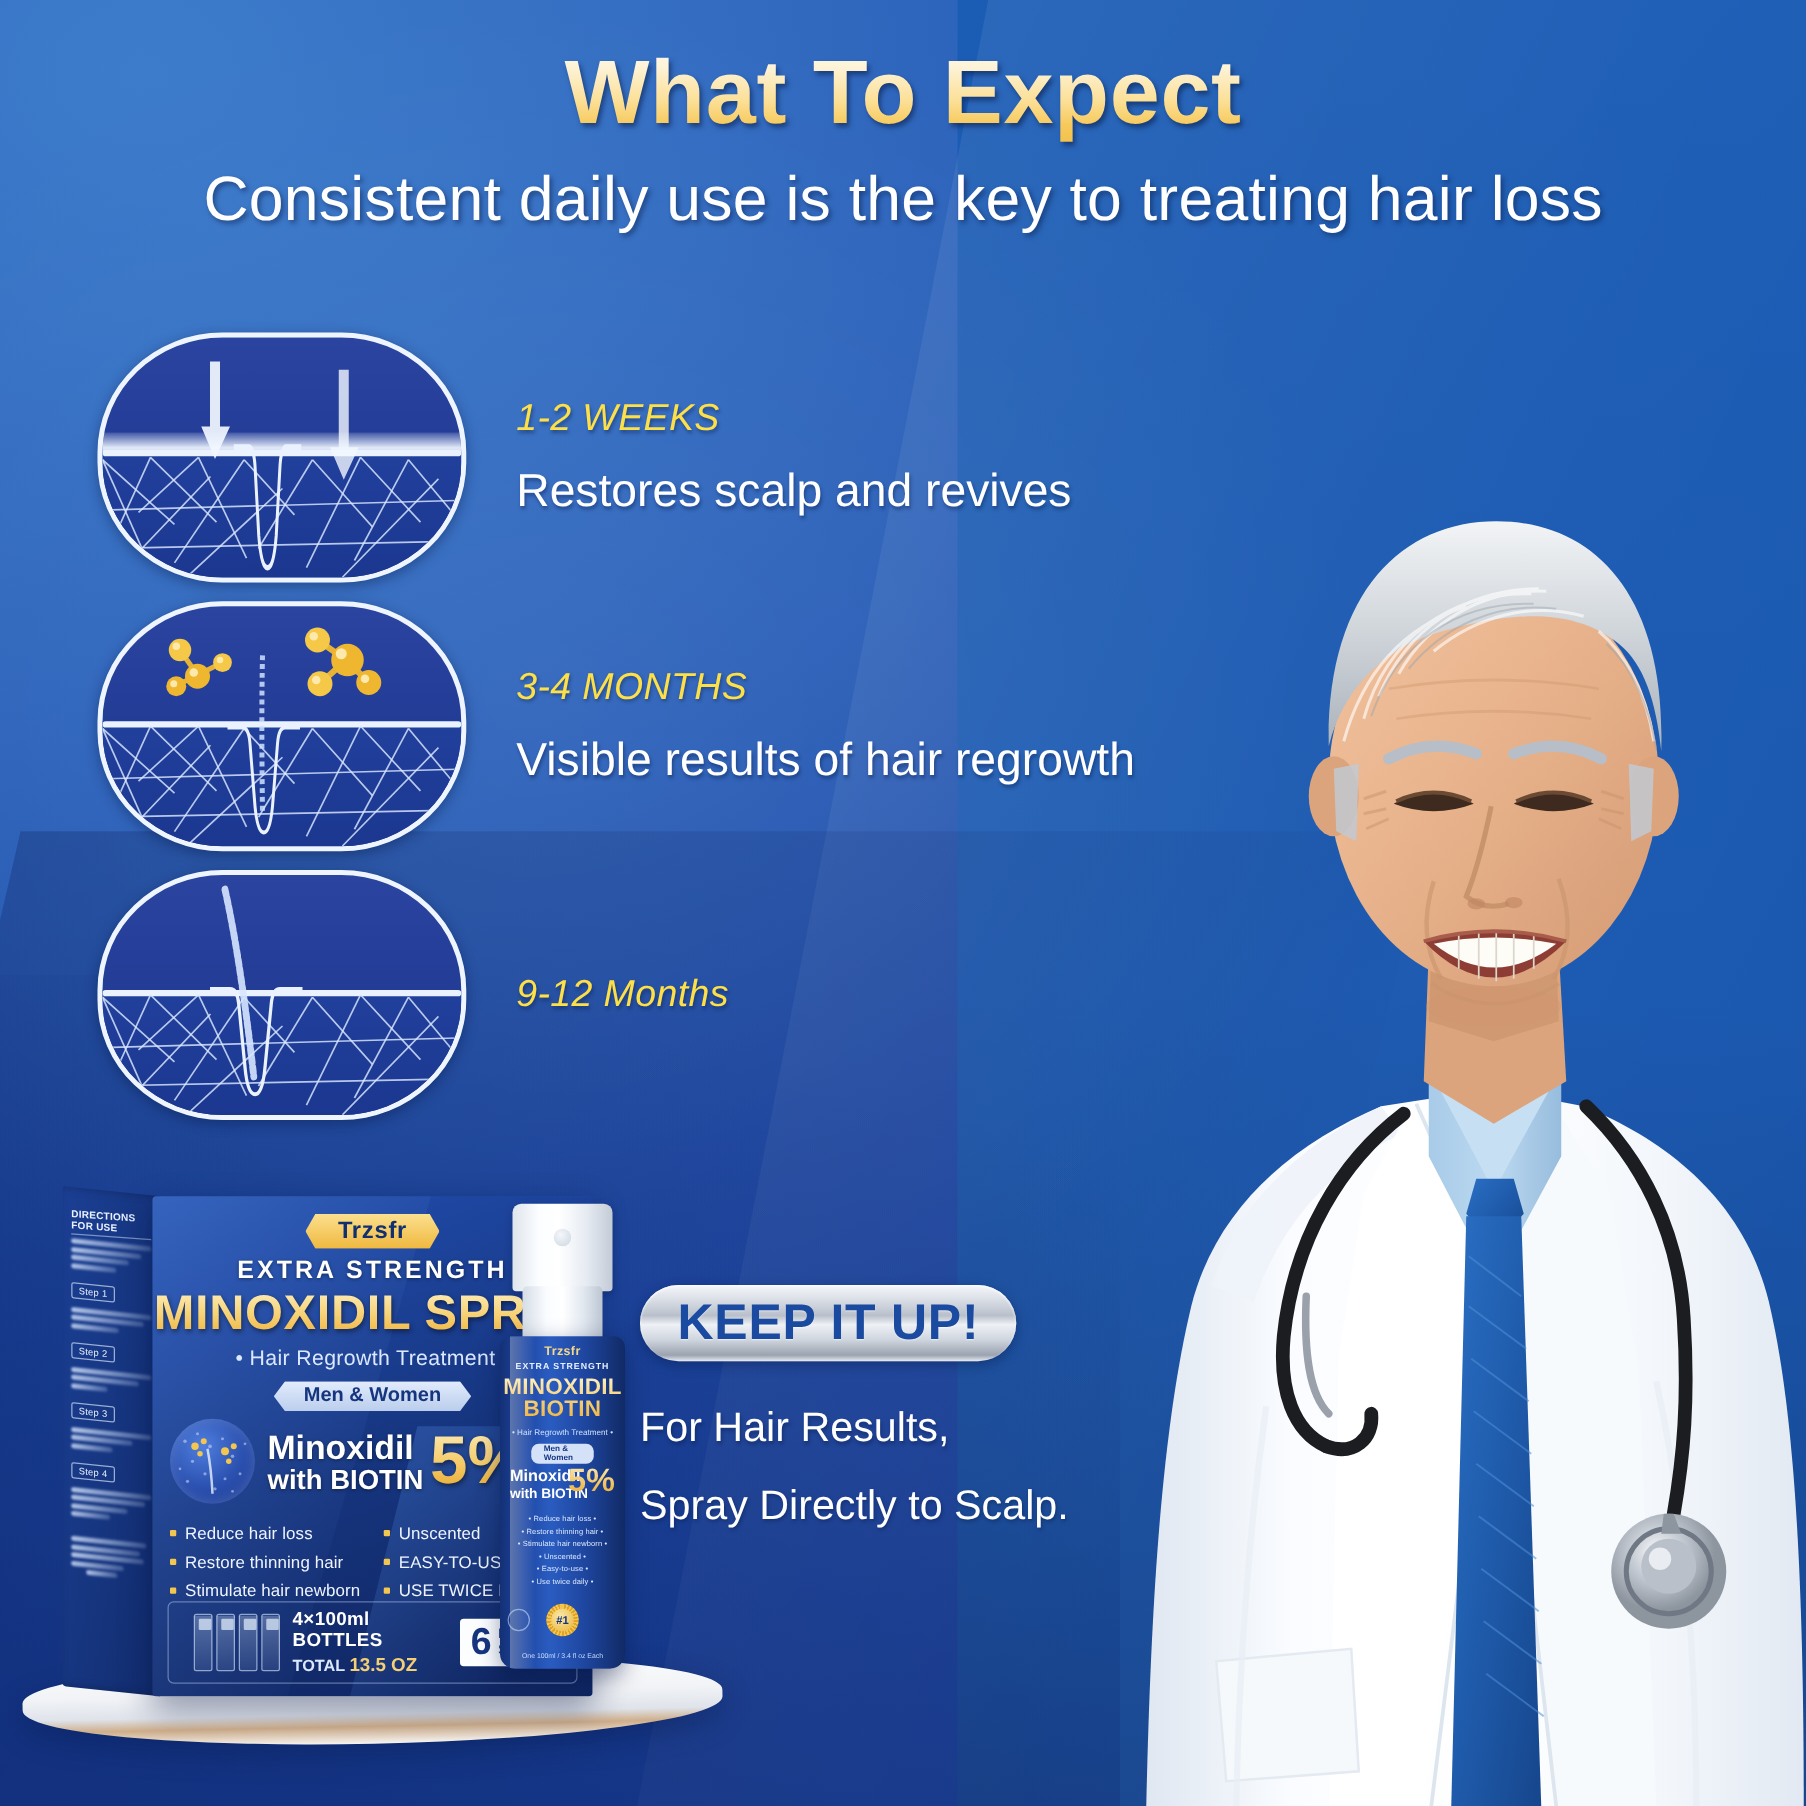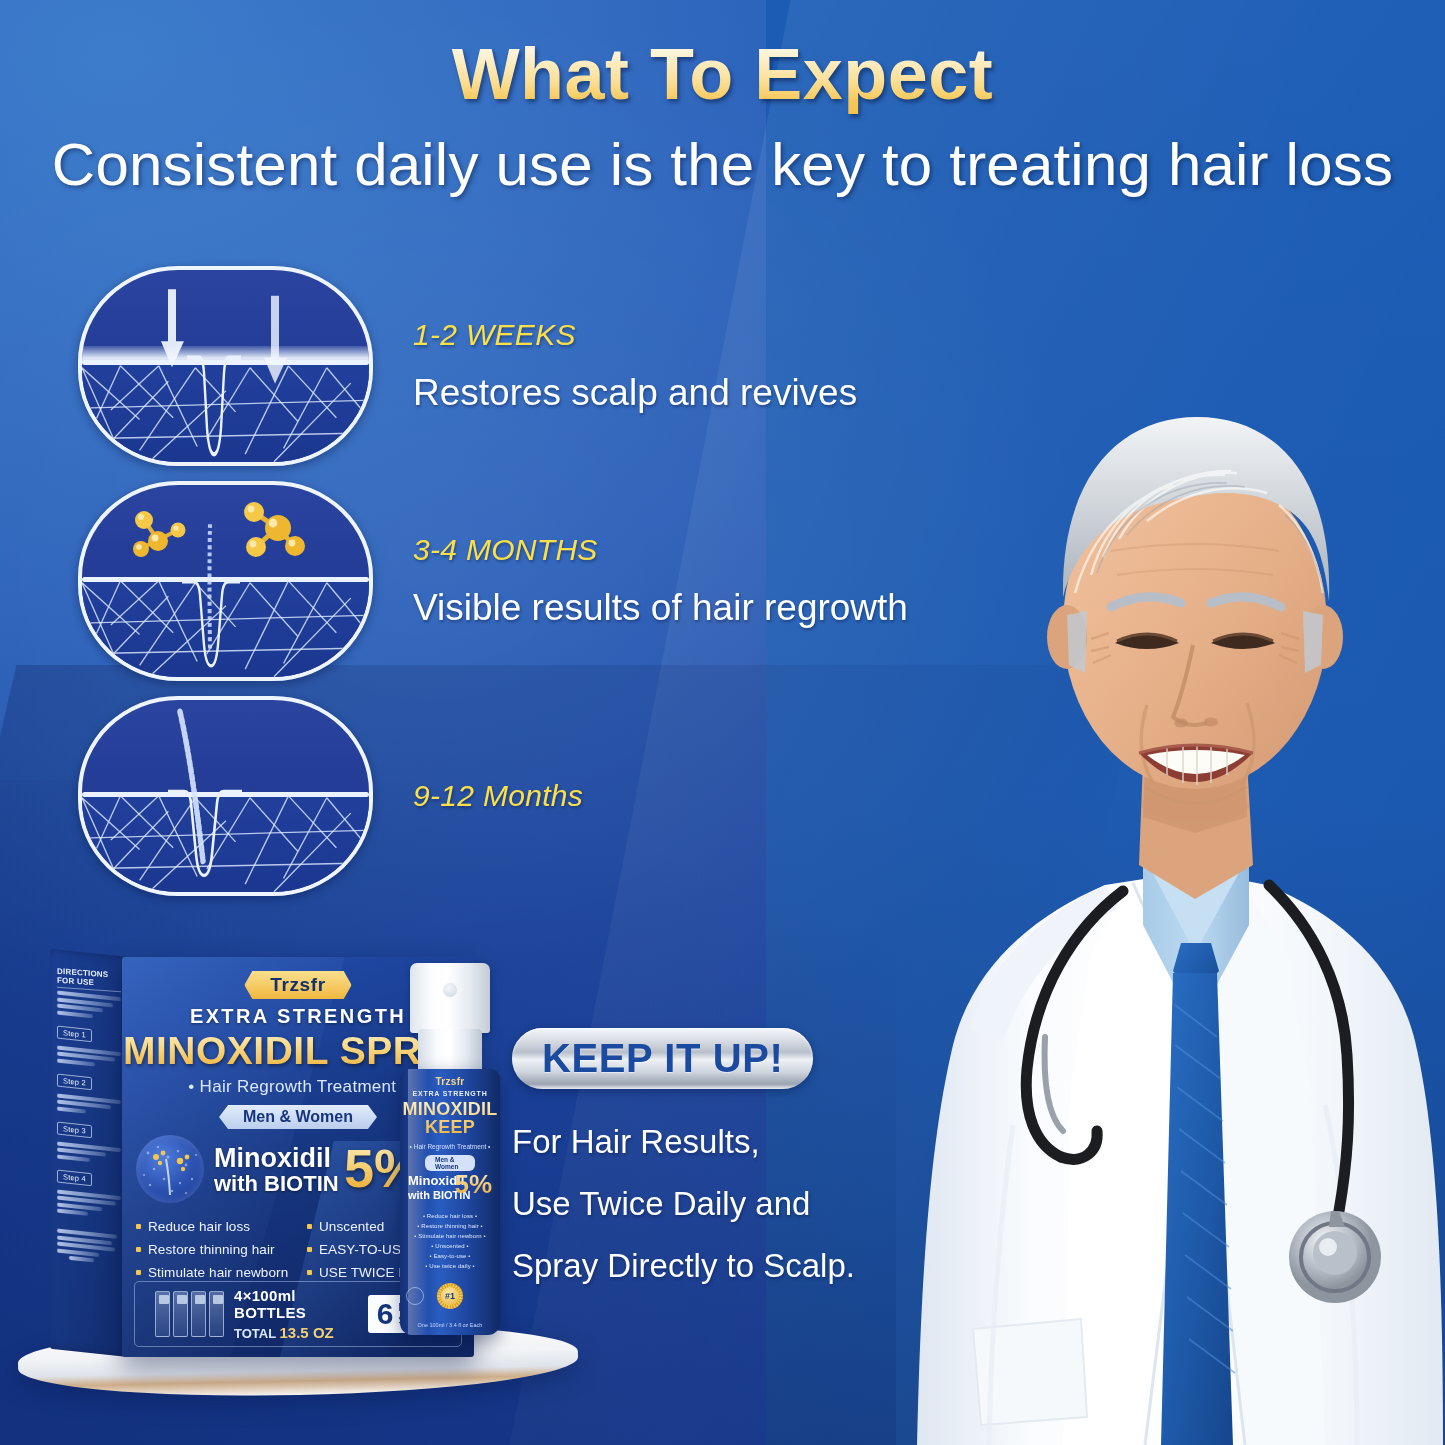--- a/index.html
+++ b/index.html
@@ -46,21 +46,21 @@
   .header{position:absolute;top:36px;left:0;width:100%;text-align:center;z-index:20;}
   .title{
     font-size:72px;font-weight:bold;letter-spacing:0.5px;
     background:linear-gradient(180deg,#fefaf0 0%, #fdf3d8 22%, #fcdf95 58%, #f6c95c 82%, #f3c24e 100%);
     -webkit-background-clip:text;background-clip:text;color:transparent;
     -webkit-text-fill-color:transparent;
     filter:drop-shadow(2px 3px 2px rgba(8,26,70,0.55));
     line-height:1.08;
   }
   .subtitle{
-    margin-top:18px;font-size:60px;color:#ffffff;font-weight:normal;
+    margin-top:18px;font-size:50px;color:#ffffff;font-weight:normal;
     text-shadow:2px 2px 4px rgba(8,26,70,0.5);
     letter-spacing:0.2px;line-height:1.1;
   }
 
   
   .timeline{position:absolute;top:258px;left:78px;width:1000px;z-index:15;}
   .tl-row{display:flex;align-items:center;height:215px;}
   .tl-icon{width:295px;height:200px;position:relative;flex:0 0 295px;}
   .tl-txt{margin-left:40px;}
   .tl-label{font-size:30px;color:#fde047;letter-spacing:0.3px;text-shadow:1px 2px 3px rgba(8,26,70,0.45);font-style:italic;}
@@ -516,21 +516,20 @@
     </div>
   </div>
 </div>
 
 <div class="keep">
   <div class="keep-pill">
     <span>KEEP IT UP!</span>
   </div>
   <div class="keep-lines">
     <div>For Hair Results,</div>
-    <div>Use Twice Daily and</div>
     <div>Spray Directly to Scalp.</div>
   </div>
 </div>
 
 <div class="pedestal"></div>
 
 <div class="product">
 
   <div class="box-side">
     <div class="side-head">DIRECTIONS FOR USE</div>
@@ -639,21 +638,21 @@
 
   <div class="bottle">
     <div class="btl-cap"></div>
     <div class="btl-neck"></div>
     <div class="btl-body">
       <div class="btl-gloss"></div>
       <div class="btl-brand">Trzsfr</div>
       <div class="btl-extra">EXTRA STRENGTH</div>
       <div class="btl-main">
         <span>MINOXIDIL</span><br>
-        <span>KEEP</span>
+        <span>BIOTIN</span>
       </div>
       <div class="btl-sub">• Hair Regrowth Treatment •</div>
       <div class="btl-pill">Men &amp; Women</div>
       <div class="btl-mino">Minoxidil</div>
       <div class="btl-bio">with BIOTIN</div>
       <div class="btl-pct">5%</div>
       <div class="btl-bullets">
         <div>• Reduce hair loss •</div>
         <div>• Restore thinning hair •</div>
         <div>• Stimulate hair newborn •</div>

